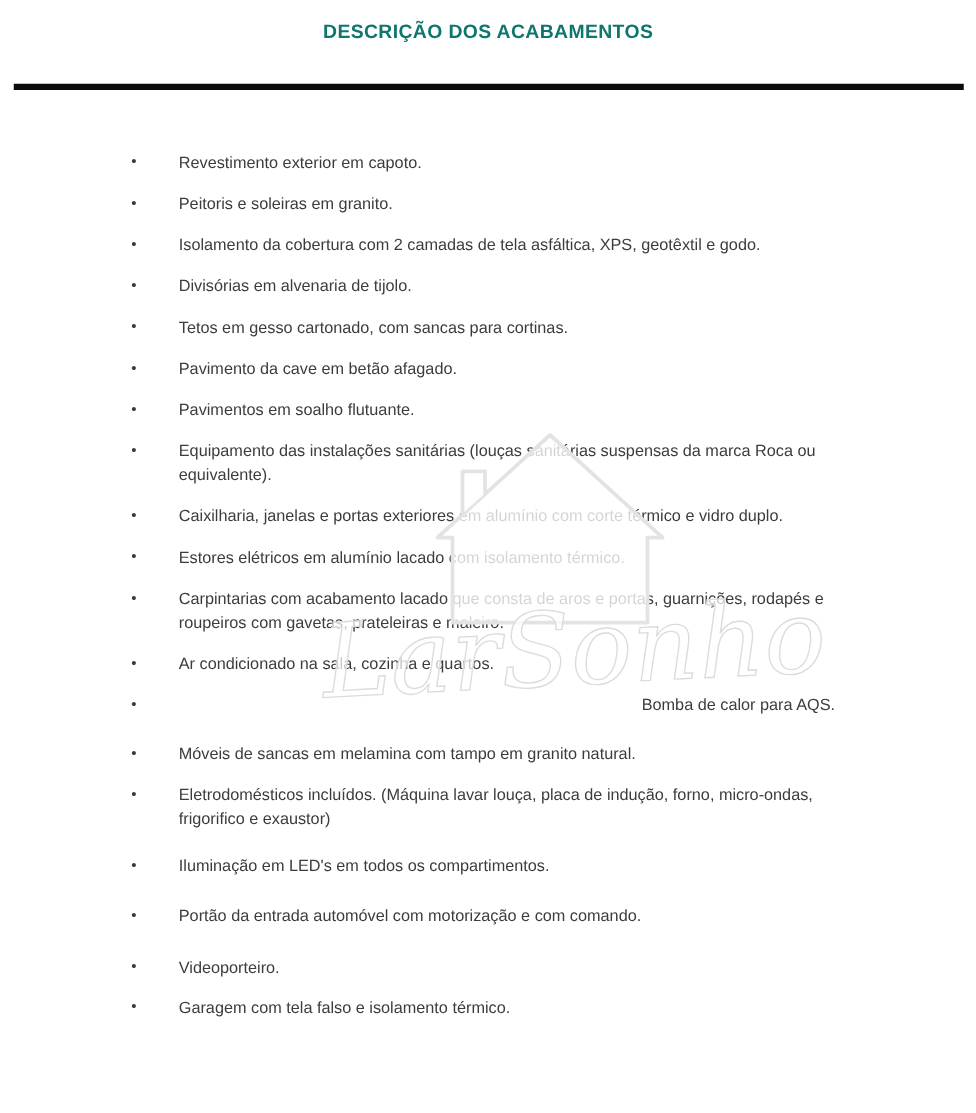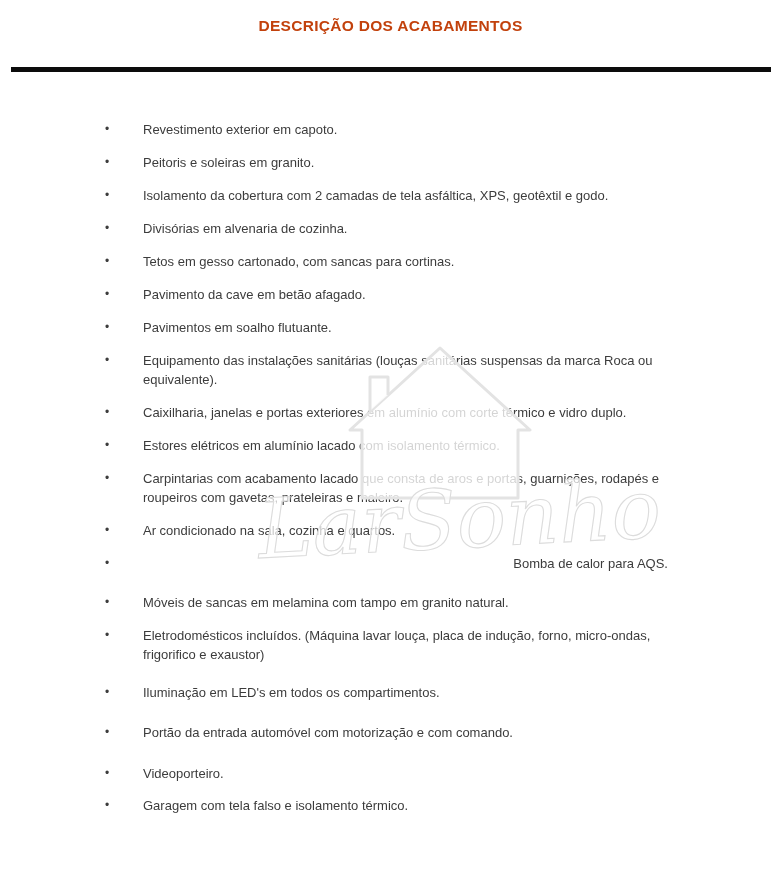--- a/index.html
+++ b/index.html
@@ -15,21 +15,21 @@
     background: #ffffff;
     overflow: hidden;
   }
   .page-title {
     margin: 0;
     padding-top: 17px;
     text-align: center;
     font-size: 15.5px;
     font-weight: bold;
     letter-spacing: 0.3px;
-    color: #c2410c;
+    color: #0f766e;
   }
   .title-divider {
     position: absolute;
     left: 11px;
     right: 10px;
     top: 67px;
     height: 5px;
     background: #0c0c0c;
   }
   ul.finishes-list {
@@ -82,21 +82,21 @@
 <div class="page">
 
   <h1 class="page-title">DESCRIÇÃO DOS ACABAMENTOS</h1>
 
   <div class="title-divider"></div>
 
   <ul class="finishes-list">
       <li>Revestimento exterior em capoto.</li>
       <li>Peitoris e soleiras em granito.</li>
       <li>Isolamento da cobertura com 2 camadas de tela asfáltica, XPS, geotêxtil e godo.</li>
-      <li>Divisórias em alvenaria de cozinha.</li>
+      <li>Divisórias em alvenaria de tijolo.</li>
       <li>Tetos em gesso cartonado, com sancas para cortinas.</li>
       <li>Pavimento da cave em betão afagado.</li>
       <li>Pavimentos em soalho flutuante.</li>
       <li>Equipamento das instalações sanitárias (louças sanitárias suspensas da marca Roca ou equivalente).</li>
       <li>Caixilharia, janelas e portas exteriores em alumínio com corte térmico e vidro duplo.</li>
       <li>Estores elétricos em alumínio lacado com isolamento térmico.</li>
       <li>Carpintarias com acabamento lacado que consta de aros e portas, guarnições, rodapés e roupeiros com gavetas, prateleiras e maleiro.</li>
       <li>Ar condicionado na sala, cozinha e quartos.</li>
       <li>Bomba de calor para AQS.</li>
       <li>Móveis de sancas em melamina com tampo em granito natural.</li>

